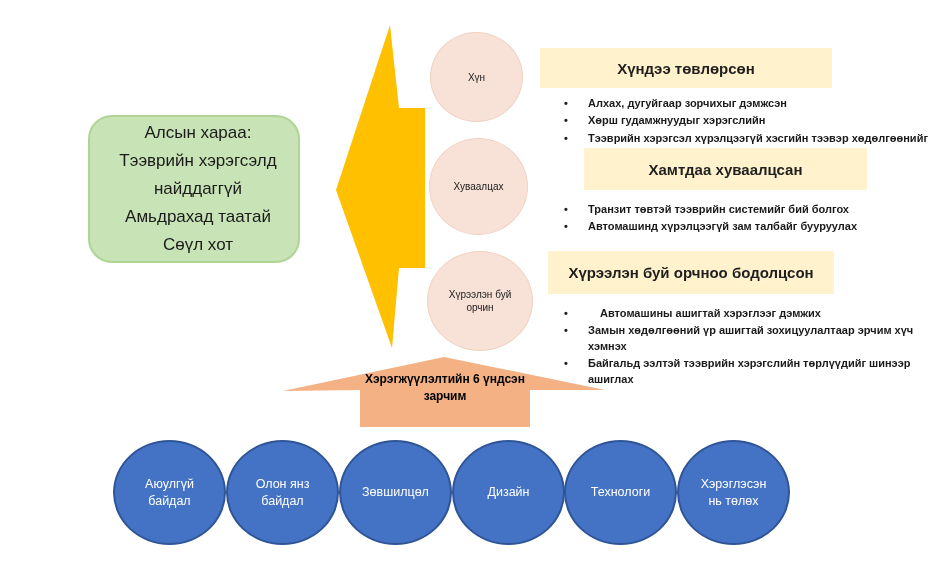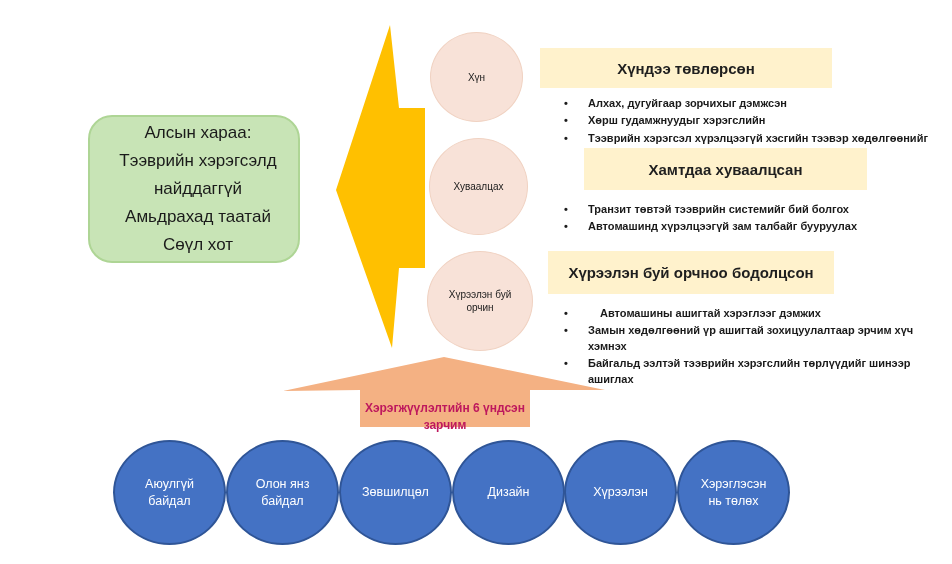--- a/index.html
+++ b/index.html
@@ -40,23 +40,23 @@
     font-size:11px;font-weight:bold;line-height:1.4;color:#1a1a1a;
   }
   .blist li{position:relative;padding-left:30px;margin-bottom:2px;}
   .blist li::before{content:"\2022";position:absolute;left:6px;top:0;font-size:11px;}
   .l1{left:558px;top:96px;width:378px;}
   .l2{left:558px;top:202px;width:378px;}
   .l3{left:558px;top:306px;width:388px;}
   .l3 li:first-child{padding-left:42px;}
   
   .arrow-label{
-    position:absolute;left:352px;top:398px;width:186px;height:38px;
+    position:absolute;left:352px;top:369px;width:186px;height:38px;
     display:flex;align-items:center;justify-content:center;text-align:center;
-    font-size:12px;font-weight:bold;line-height:1.45;color:#be185d;
+    font-size:12px;font-weight:bold;line-height:1.45;color:#000000;
   }
   
   .bcircle{
     position:absolute;top:440px;width:113px;height:105px;border-radius:50%;
     background:#4472c4;border:2px solid #2f5597;box-sizing:border-box;
     display:flex;align-items:center;justify-content:center;text-align:center;
     color:#ffffff;font-size:12.5px;line-height:1.35;padding:0 17px;
   }
   .b1{left:113px;}.b2{left:226px;}.b3{left:339px;}
   .b4{left:452px;}.b5{left:564px;}.b6{left:677px;}
@@ -122,19 +122,19 @@
   <div class="bcircle b2">
     <span>Олон янз байдал</span>
   </div>
   <div class="bcircle b3">
     <span>Зөвшилцөл</span>
   </div>
   <div class="bcircle b4">
     <span>Дизайн</span>
   </div>
   <div class="bcircle b5">
-    <span>Хүрээлэн</span>
+    <span>Технологи</span>
   </div>
   <div class="bcircle b6">
     <span>Хэрэглэсэн нь төлөх</span>
   </div>
 
 </div>
 
 </body></html>

